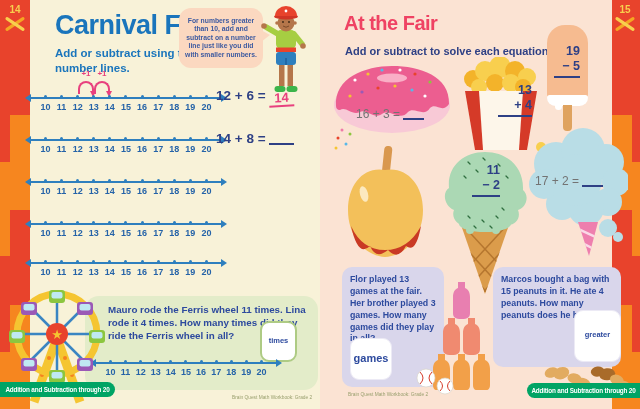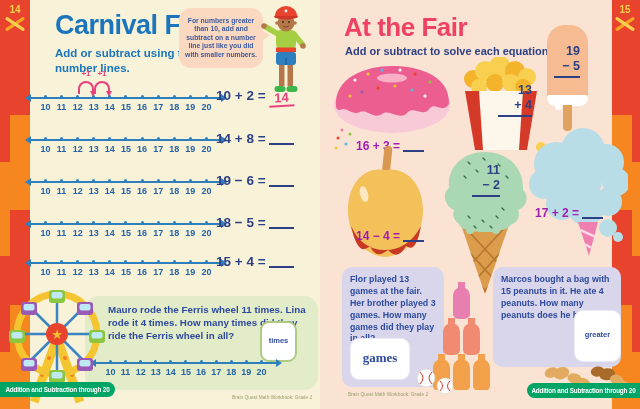--- a/index.html
+++ b/index.html
@@ -9,21 +9,21 @@
   
   .stripe{position:absolute;}
   
   .corner{position:absolute;z-index:3;width:30px;text-align:center;}
   .corner .num{font-size:10px;font-weight:bold;color:#f8cf4e;line-height:12px;}
   
   .page{position:absolute;top:0;height:409px;}
   .page-left{left:30px;width:290px;background:#f8f2d8;}
   .page-right{left:320px;width:292px;background:#fbe3d3;}
   .pl-title{position:absolute;left:25px;top:10px;font-size:27px;font-weight:bold;color:#1a75bc;letter-spacing:-0.5px;white-space:nowrap;}
-  .pr-title{position:absolute;left:24px;top:12px;font-size:26px;font-weight:bold;color:#ef4263;letter-spacing:-0.5px;white-space:nowrap;}
+  .pr-title{position:absolute;left:24px;top:12px;font-size:20px;font-weight:bold;color:#ef4263;letter-spacing:-0.5px;white-space:nowrap;}
   .pl-sub{position:absolute;left:25px;top:46px;width:160px;font-size:11.5px;font-weight:bold;color:#1a75bc;line-height:1.3;}
   .pr-sub{position:absolute;left:25px;top:45px;width:250px;font-size:11px;font-weight:bold;color:#2e4085;}
   
   .bubble{position:absolute;left:149px;top:8px;width:84px;height:60px;background:#fbd8c0;border-radius:12px;
     display:flex;align-items:center;justify-content:center;padding:3px 5px;box-sizing:border-box;}
   .bubble span{font-size:6.8px;font-weight:bold;color:#3d5aa0;text-align:center;line-height:1.25;}
   .bubble::after{content:"";position:absolute;right:-7px;top:22px;border-top:5px solid transparent;border-bottom:7px solid transparent;border-left:9px solid #fbd8c0;}
   
   .numline{position:absolute;width:176px;}
   .nl-line{position:absolute;left:-8px;right:-8px;top:2px;height:2px;background:#2e7fbe;}
@@ -33,21 +33,21 @@
   .nl-ticks{display:flex;justify-content:space-between;position:relative;}
   .tick{width:15px;text-align:center;font-size:9px;font-weight:bold;color:#2563a8;line-height:1;}
   .tick::before{content:"";display:block;width:3px;height:3px;border-radius:50%;background:#2e7fbe;margin:0 auto 5px;}
   
   .arcs{position:absolute;left:8px;top:72px;width:176px;height:23px;}
   .arc{position:absolute;top:9px;width:16px;height:13px;border:2px solid #e8417e;border-bottom:none;border-radius:16px 16px 0 0;box-sizing:border-box;}
   .arc::after{content:"";position:absolute;right:-4px;bottom:-3px;border-left:3px solid transparent;border-right:3px solid transparent;border-top:6px solid #e8417e;}
   .arclab{position:absolute;top:-3px;width:14px;text-align:center;font-size:8px;font-weight:bold;color:#e8417e;}
   
   .eq{position:absolute;left:186px;font-size:13.5px;font-weight:bold;color:#2e4085;white-space:nowrap;}
-  .eqr{position:absolute;font-size:12px;font-weight:bold;color:#a21caf;white-space:nowrap;margin-top:32px;}
+  .eqr{position:absolute;font-size:12px;font-weight:normal;color:#737373;white-space:nowrap;}
   .blank{display:inline-block;width:25px;height:13px;border-bottom:2px solid #2e4085;vertical-align:-2px;text-align:center;font-size:13px;line-height:12px;}
   .blank.small{width:21px;}
   .blank.pink{color:#e8417e;border-bottom-color:#e8417e;transform:rotate(-3deg);}
   .veq{position:absolute;text-align:right;font-weight:bold;color:#2e4085;font-size:12.5px;}
   .veq div{line-height:1.2;}
   .veq .rule{height:0;border-bottom:2px solid #2e4085;margin-top:2px;}
   
   .panel{position:absolute;left:55px;top:296px;width:233px;height:94px;background:#e3ecc9;border-radius:14px;}
   .wp{position:absolute;font-weight:bold;color:#2d4a9e;line-height:1.35;}
   .ansbox{position:absolute;background:#fff;border-radius:9px;display:flex;align-items:center;justify-content:center;
@@ -213,25 +213,22 @@
           <span class="tick">14</span>
           <span class="tick">15</span>
           <span class="tick">16</span>
           <span class="tick">17</span>
           <span class="tick">18</span>
           <span class="tick">19</span>
           <span class="tick">20</span>
         </div>
     </div>
 
-    <div class="eq" style="top:88px;"><span>10 + 2 =</span> <span class="blank pink">14</span></div>
+    <div class="eq" style="top:88px;"><span>12 + 6 =</span> <span class="blank pink">14</span></div>
     <div class="eq" style="top:130px;"><span>14 + 8 =</span> <span class="blank"></span></div>
-    <div class="eq" style="top:172px;"><span>19 − 6 =</span> <span class="blank"></span></div>
-    <div class="eq" style="top:214px;"><span>18 − 5 =</span> <span class="blank"></span></div>
-    <div class="eq" style="top:253px;"><span>15 + 4 =</span> <span class="blank"></span></div>
 
     <div class="panel"></div>
     <div class="wp" style="left:78px;top:303px;width:200px;font-size:9.8px;">Mauro rode the Ferris wheel 11 times. Lina rode it 4 times. How many times did they ride the Ferris wheel in all?</div>
     <div class="ansbox" style="left:230px;top:321px;width:37px;height:41px;border:2px solid #aecb84;font-size:7.5px;">
       <span>times</span>
     </div>
     <div class="numline" style="left:73px;top:360px;width:166px;">
       <div class="nl-line"></div>
       <div class="nl-ticks">
           <span class="tick">10</span>
@@ -361,21 +358,20 @@
     </div>
 
     <svg class="abs" style="left:18px;top:146px;" width="95" height="120" viewBox="0 0 95 120">
       <g transform="rotate(6 50 6)">
           <rect x="46" y="0" width="8" height="32" rx="4" fill="#d9984f"></rect>
         </g>
       <path d="M47,24 C26,20 10,38 10,64 C10,92 28,110 47,111 C66,110 85,92 85,64 C85,38 68,20 47,24 Z" fill="#f3c05a"></path>
       <path d="M13,80 Q20,112 32,100 Q38,114 50,104 Q60,115 68,100 Q78,108 83,80 Q70,104 47,104 Q24,104 13,80 Z" fill="#c93a24"></path>
       <ellipse cx="26" cy="48" rx="4" ry="8" fill="#fce9bf" transform="rotate(-15 26 48)"></ellipse>
     </svg>
-    <div class="eqr" style="left:36px;top:195px;"><span>14 − 4 =</span> <span class="blank small"></span></div>
 
     <svg class="abs" style="left:118px;top:146px;" width="95" height="152" viewBox="0 0 95 152">
       <defs>
           <clipPath id="coneclip">
             <polygon points="22,76 72,76 47,148"></polygon>
           </clipPath>
         </defs>
       <polygon points="22,76 72,76 47,148" fill="#db9c4b"></polygon>
       <g clip-path="url(#coneclip)" stroke="#b5762f" stroke-width="1.5">
         <line x1="22" y1="76" x2="70" y2="128"></line>
@@ -432,21 +428,21 @@
         <line x1="48" y1="104" x2="70" y2="114"></line>
           <line x1="48" y1="116" x2="68" y2="126"></line>
       </g>
       <circle cx="80" cy="104" r="9" fill="#b9dde6"></circle>
         <circle cx="90" cy="113" r="5" fill="#b9dde6"></circle>
     </svg>
     <div class="eqr" style="left:215px;top:172px;"><span>17 + 2 =</span> <span class="blank small"></span></div>
 
     <div class="lavbox" style="left:22px;top:267px;width:102px;height:120px;"></div>
     <div class="wp" style="left:30px;top:274px;width:88px;font-size:8.8px;">Flor played 13 games at the fair. Her brother played 3 games. How many games did they play in all?</div>
-    <div class="ansbox" style="left:30px;top:338px;width:60px;height:42px;font-size:13px;border:1px solid #eceaf5;font-family:Liberation Serif, serif;">
+    <div class="ansbox" style="left:30px;top:338px;width:42px;height:42px;font-size:11px;border:1px solid #eceaf5;">
       <span>games</span>
     </div>
 
     <svg class="abs" style="left:112px;top:282px;" width="60" height="108" viewBox="0 0 60 108">
       <g transform="translate(21,0)">
           <path d="M5,0 h7 v6 c3,1 5,4 5,9 v16 c0,4 -2,6 -8.5,6 C2,37 0,35 0,31 v-16 c0,-5 2,-8 5,-9 z" fill="#e87fb0"></path>
         </g>
       <g transform="translate(11,36)">
           <path d="M5,0 h7 v6 c3,1 5,4 5,9 v16 c0,4 -2,6 -8.5,6 C2,37 0,35 0,31 v-16 c0,-5 2,-8 5,-9 z" fill="#f08a70"></path>
         </g>

